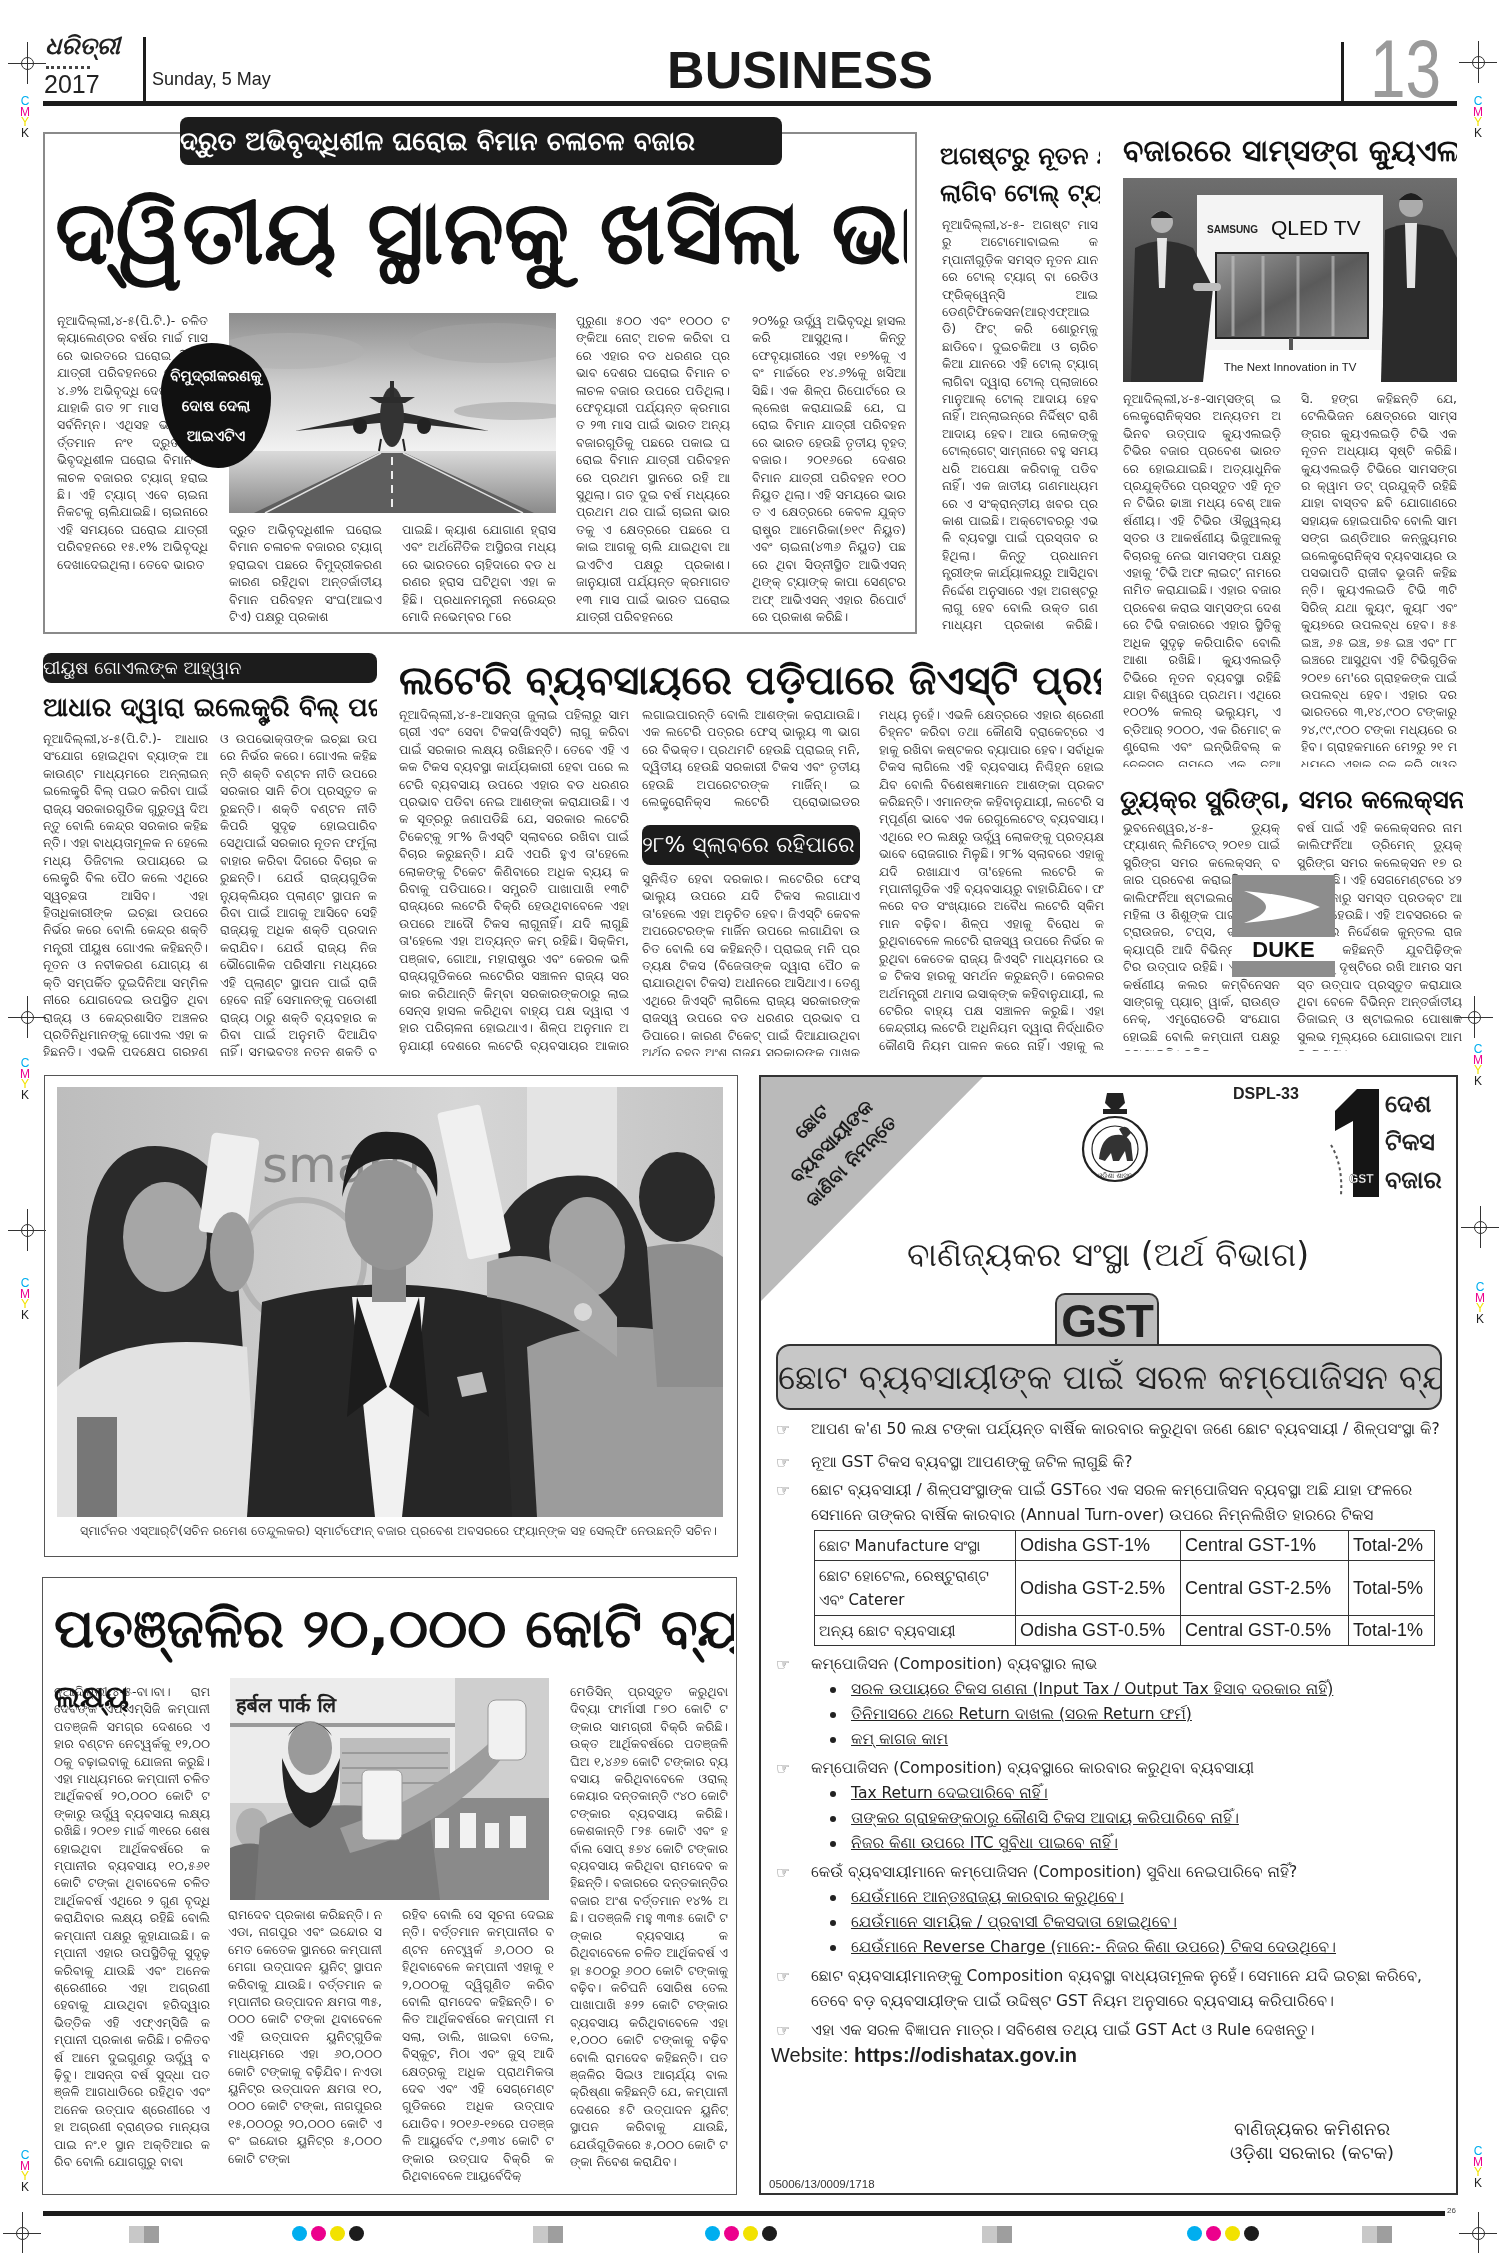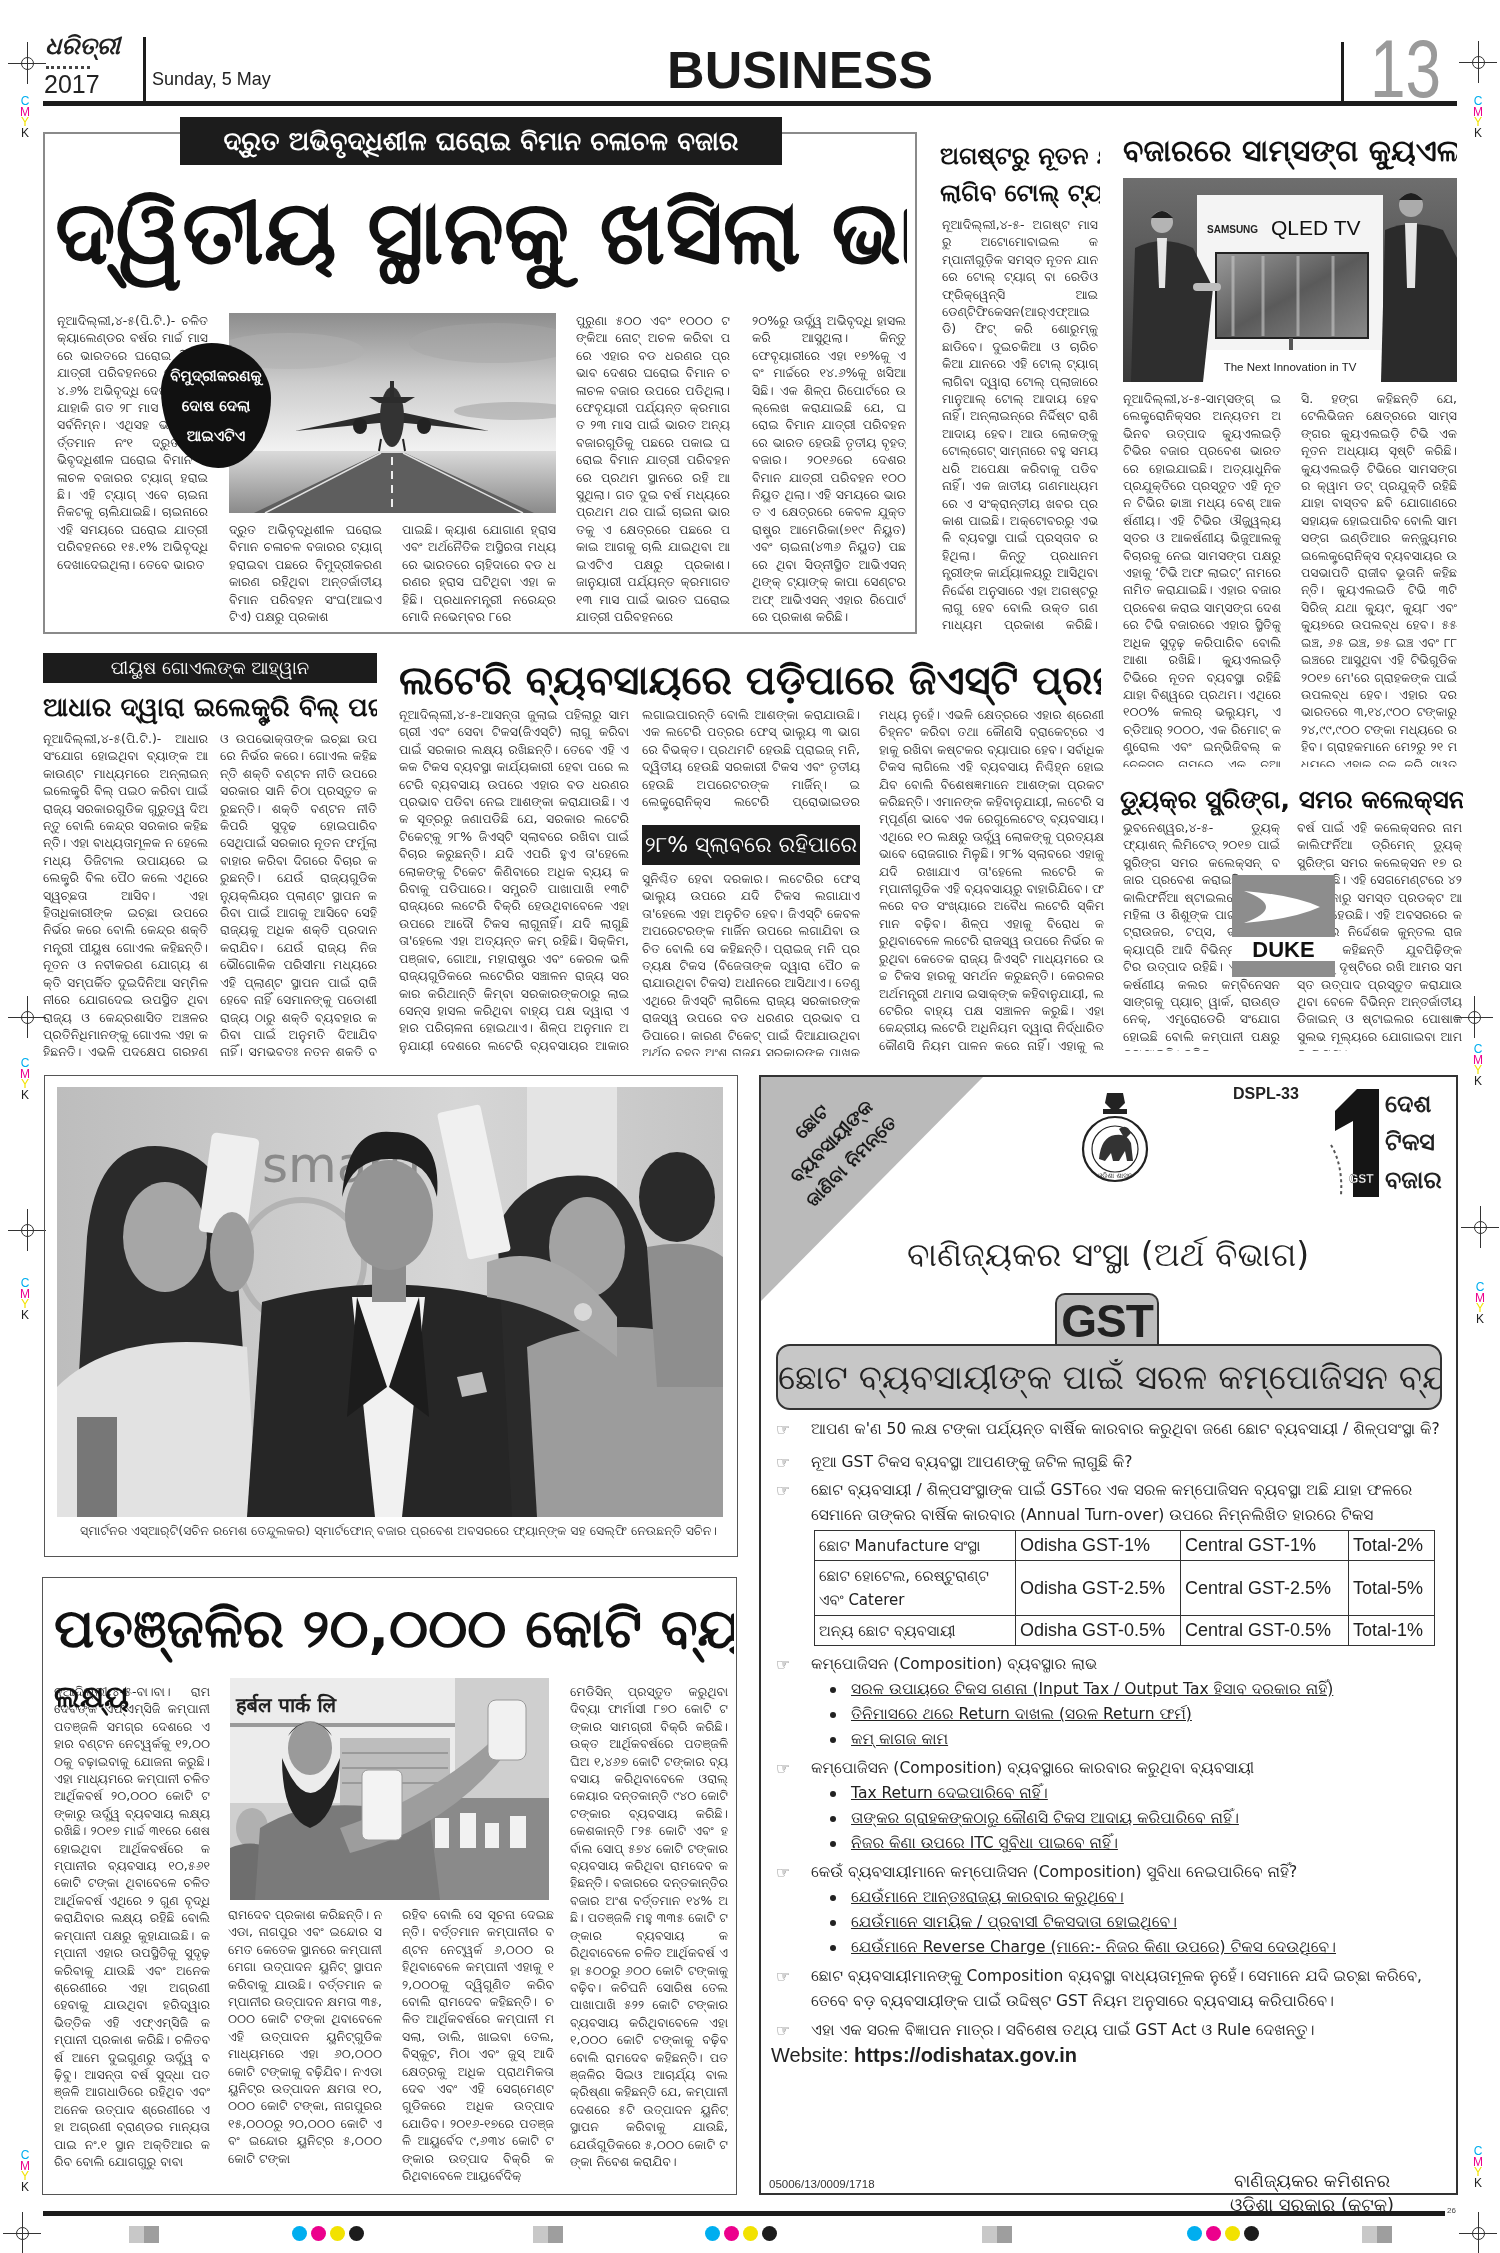--- a/index.html
+++ b/index.html
@@ -1,21 +1,21 @@
 <!DOCTYPE html>
 <html><head>
 <meta charset="utf-8">
 <style>
   html,body{margin:0;padding:0;background:#fff;}
   body{width:1500px;height:2253px;position:relative;overflow:hidden;font-family:"DejaVu Sans",sans-serif;color:#222;}
   .abs{position:absolute;}
   .lat{font-family:"Liberation Sans",sans-serif;}
   .col{position:absolute;font-size:12.5px;line-height:17.4px;text-align:justify;overflow:hidden;color:#2b2b2b;word-break:break-all;}
   .hl{position:absolute;font-weight:bold;white-space:nowrap;overflow:hidden;text-align:center;color:#111;}
-  .blackbar{position:absolute;background:#1c1c1c;color:#fff;text-align:center;white-space:nowrap;overflow:hidden;}
+  .blackbar{position:absolute;background:#1c1c1c;color:#fff;text-align:left;white-space:nowrap;overflow:hidden;border-radius:8px;}
   .box{position:absolute;box-sizing:border-box;}
   .reg{position:absolute;width:38px;height:42px;transform:translate(-50%,-50%);}
   .reg::before{content:"";position:absolute;left:0;right:0;top:50%;border-top:1px solid #333;}
   .reg::after{content:"";position:absolute;top:0;bottom:0;left:50%;border-left:1px solid #333;}
   .reg i{position:absolute;left:50%;top:50%;width:11px;height:11px;margin:-6.5px 0 0 -6.5px;border:1px solid #333;border-radius:50%;}
   .cmyk{position:absolute;font-family:"Liberation Sans",sans-serif;font-size:12px;line-height:10.5px;width:12px;text-align:center;}
   .cmyk span{display:block;}
   .c-c{color:#00aeef;} .c-m{color:#ec008c;} .c-y{color:#f2e200;} .c-k{color:#222;}
   .dotgrp{position:absolute;top:2226px;height:15px;display:flex;gap:4px;}
   .dotgrp i{display:block;width:15px;height:15px;border-radius:50%;}
@@ -410,21 +410,21 @@
     <div class="gs"><span class="dot"></span><span>ଯେଉଁମାନେ ଆନ୍ତଃରାଜ୍ୟ କାରବାର କରୁଥିବେ।</span></div>
     <div class="gs"><span class="dot"></span><span>ଯେଉଁମାନେ ସାମୟିକ / ପ୍ରବାସୀ ଟିକସଦାତା ହୋଇଥିବେ।</span></div>
     <div class="gs"><span class="dot"></span><span>ଯେଉଁମାନେ Reverse Charge (ମାନେ:- ନିଜର କିଣା ଉପରେ) ଟିକସ ଦେଉଥିବେ।</span></div>
 
     <div class="gi" style="margin-top:4px;height:50px;"><span class="hand">☞</span><span>ଛୋଟ ବ୍ୟବସାୟୀମାନଙ୍କୁ Composition ବ୍ୟବସ୍ଥା ବାଧ୍ୟତାମୂଳକ ନୁହେଁ। ସେମାନେ ଯଦି ଇଚ୍ଛା କରିବେ, ତେବେ ବଡ଼ ବ୍ୟବସାୟୀଙ୍କ ପାଇଁ ଉଦ୍ଦିଷ୍ଟ GST ନିୟମ ଅନୁସାରେ ବ୍ୟବସାୟ କରିପାରିବେ।</span></div>
     <div class="gi" style="margin-top:4px;"><span class="hand">☞</span><span>ଏହା ଏକ ସରଳ ବିଜ୍ଞାପନ ମାତ୍ର। ସବିଶେଷ ତଥ୍ୟ ପାଇଁ GST Act ଓ Rule ଦେଖନ୍ତୁ।</span></div>
 
     <div class="contact" style="margin-left:-5px;"><span>Website: </span><b>https://odishatax.gov.in</b></div>
   </div>
 
-  <div class="abs" style="left:420px;top:1092px;width:262px;text-align:center;font-size:18px;line-height:24px;white-space:nowrap;overflow:hidden;">
+  <div class="abs" style="left:420px;top:1040px;width:262px;text-align:center;font-size:18px;line-height:24px;white-space:nowrap;overflow:hidden;">
     <div>ବାଣିଜ୍ୟକର କମିଶନର</div>
     <div>ଓଡ଼ିଶା ସରକାର (କଟକ)</div>
   </div>
   <div class="abs lat" style="left:8px;top:1101px;font-size:11.5px;color:#333;">05006/13/0009/1718</div>
 </div>
 
 <div class="abs" style="left:43px;top:2211px;width:1402px;height:5px;background:#1c1c1c;"></div>
 <div class="abs lat" style="left:1447px;top:2206px;font-size:8px;color:#444;">26</div>
 
 <div class="gsq" style="left:129px"></div>

